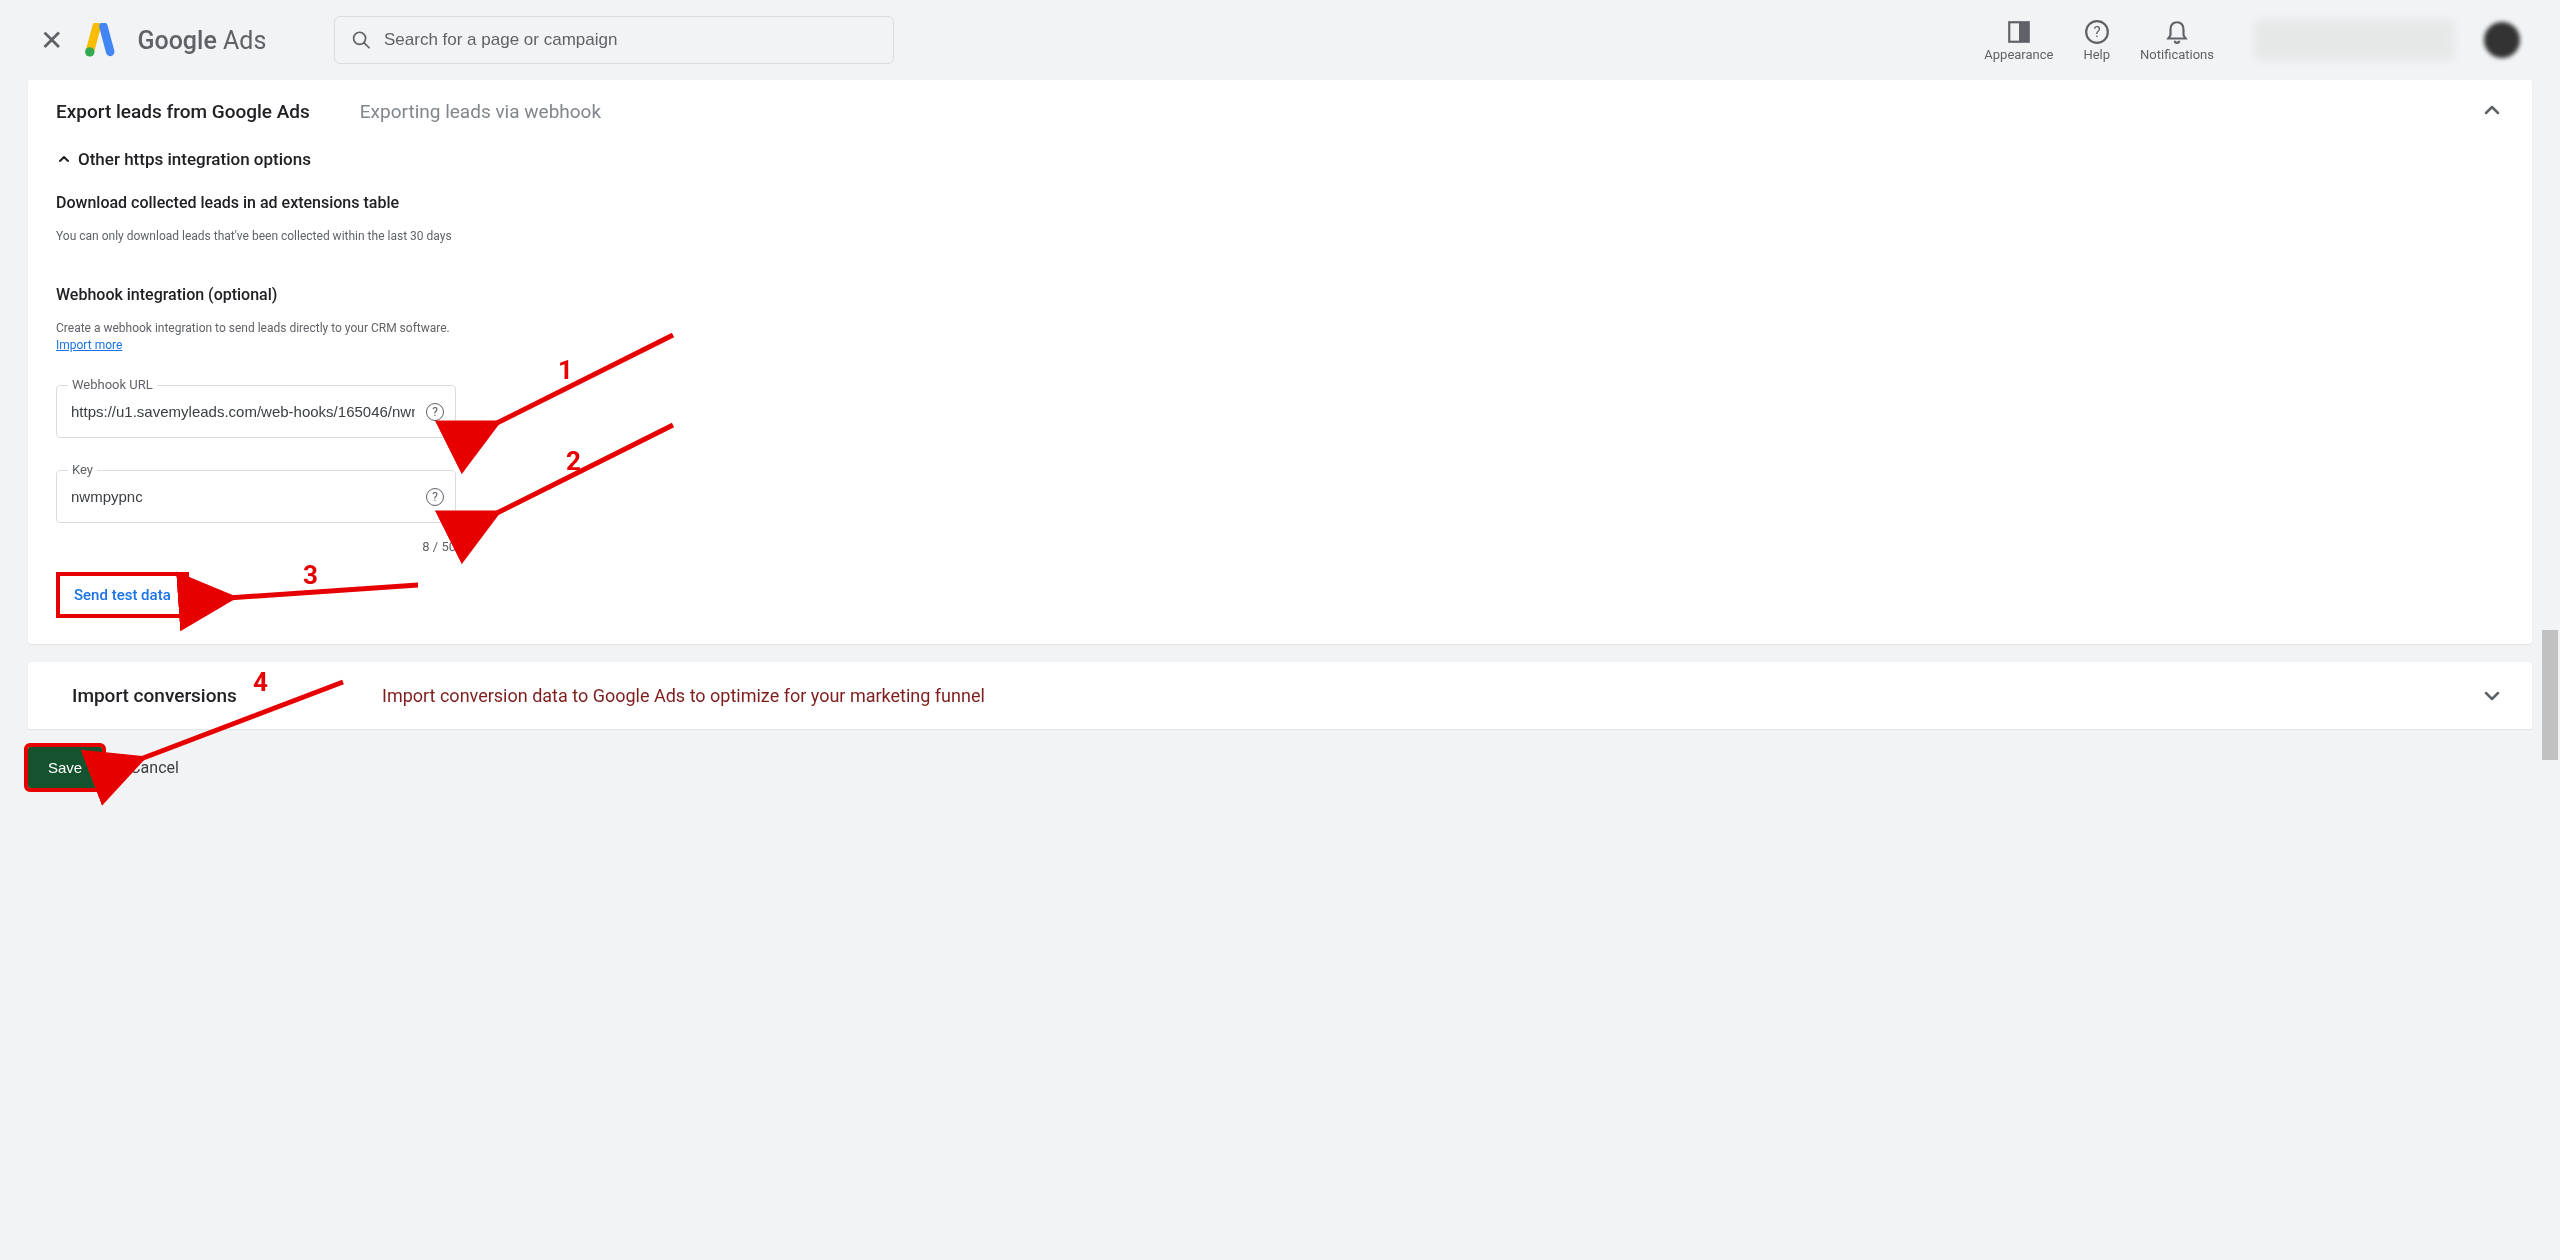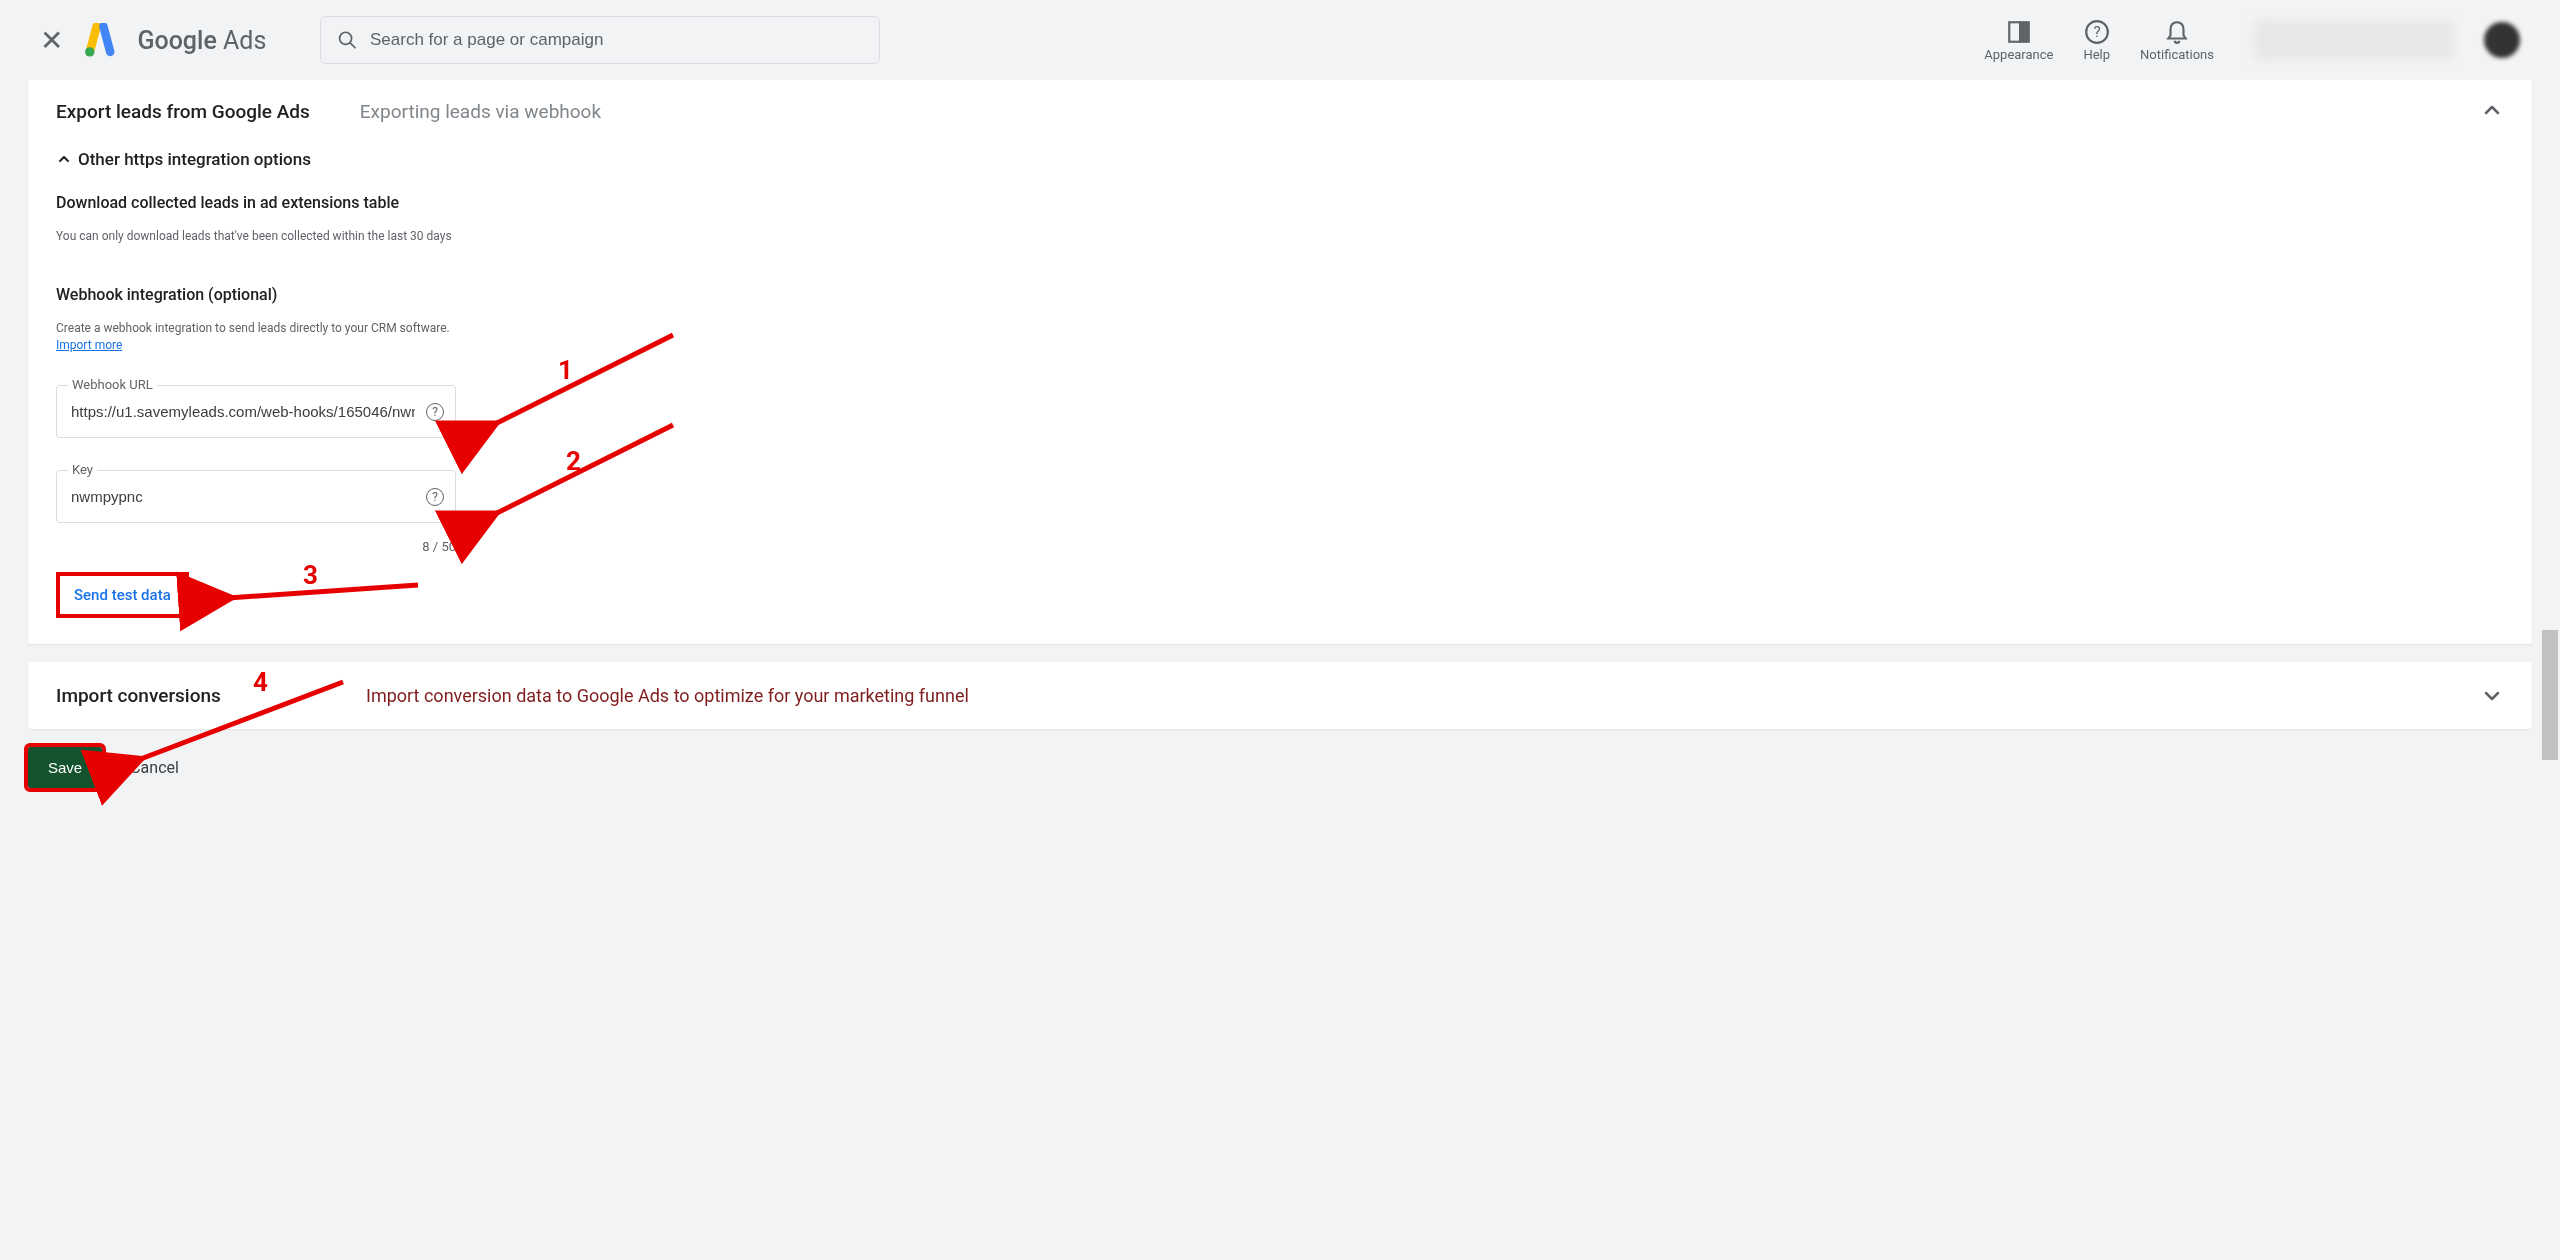--- a/index.html
+++ b/index.html
@@ -27,21 +27,21 @@
   width: 34px;
   height: 34px;
 }
 .logo-text {
   font-size: 25px;
   color: #5f6368;
 }
 .logo-text .bold { font-weight: 500; }
 .search-wrap {
   flex: 0 0 560px;
-  margin-left: 34px;
+  margin-left: 48px;
 }
 .search-box {
   display: flex;
   align-items: center;
   border: 1px solid #dadce0;
   border-radius: 6px;
   padding: 12px 16px;
   gap: 12px;
   background: #f1f3f4;
 }
@@ -129,21 +129,21 @@
 .panel2 {
   background: #fff;
   margin: 0 28px 18px 28px;
   border-radius: 3px;
   box-shadow: 0 1px 2px rgba(0,0,0,0.07);
   padding: 22px 28px;
   display: flex;
   align-items: center;
   position: relative;
 }
-.panel2 .pt { font-size: 19px; font-weight: 500; color: #202124; width: 310px; }
+.panel2 .pt { font-size: 19px; font-weight: 500; color: #202124; width: 310px; margin-left: 16px; }
 .panel2 .pd { font-size: 18px; color: #7f1d1d; }
 .actions { margin: 0 28px 20px 28px; display: flex; gap: 28px; align-items: center;}
 .btn-save {
   background: #14532d; color: #fff; border: none;
   padding: 12px 20px; font-size: 15px; font-weight: 500;
   cursor: pointer; border-radius: 2px;
   outline: 4px solid #e60000; outline-offset: 0;
 }
 .btn-cancel { color: #3c4043; font-size: 16px; cursor: pointer; }
 .scrollbar {

